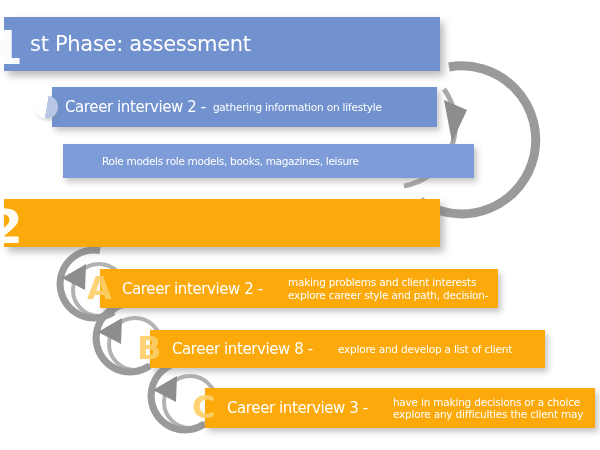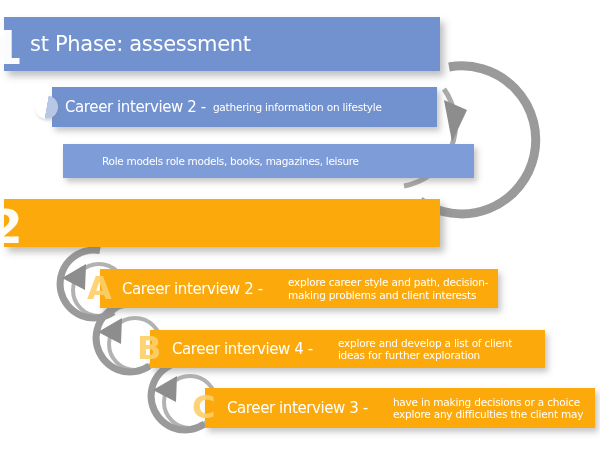--- a/index.html
+++ b/index.html
@@ -94,33 +94,32 @@
 
   <div class="bar phase-bar orange-bg" style="left:4px;top:199px;width:436px;height:48px;">
     <span class="phase-digit" style="top:4px;">2</span>
   </div>
 
   <div class="bar ci-bar orange-bg" style="left:100px;top:269px;width:398px;height:39px;">
     <span class="letter-bullet">A</span>
     <div class="ci-content pad2">
       <span class="ci-title">Career interview 2 -</span>
       <span class="ci-desc">
+        <span>making problems and client interests</span>
         <span>explore career style and path, decision-</span>
-        <span>making problems and client interests</span>
       </span>
     </div>
   </div>
 
   <div class="bar ci-bar orange-bg" style="left:150px;top:330px;width:395px;height:38px;">
     <span class="letter-bullet">B</span>
     <div class="ci-content pad2">
-      <span class="ci-title">Career interview 4 -</span>
+      <span class="ci-title">Career interview 8 -</span>
       <span class="ci-desc">
         <span>explore and develop a list of client</span>
-        <span>ideas for further exploration</span>
       </span>
     </div>
   </div>
 
   <div class="bar ci-bar orange-bg" style="left:205px;top:388px;width:390px;height:40px;">
     <span class="letter-bullet">C</span>
     <div class="ci-content pad2">
       <span class="ci-title">Career interview 3 -</span>
       <span class="ci-desc">
         <span>have in making decisions or a choice</span>

